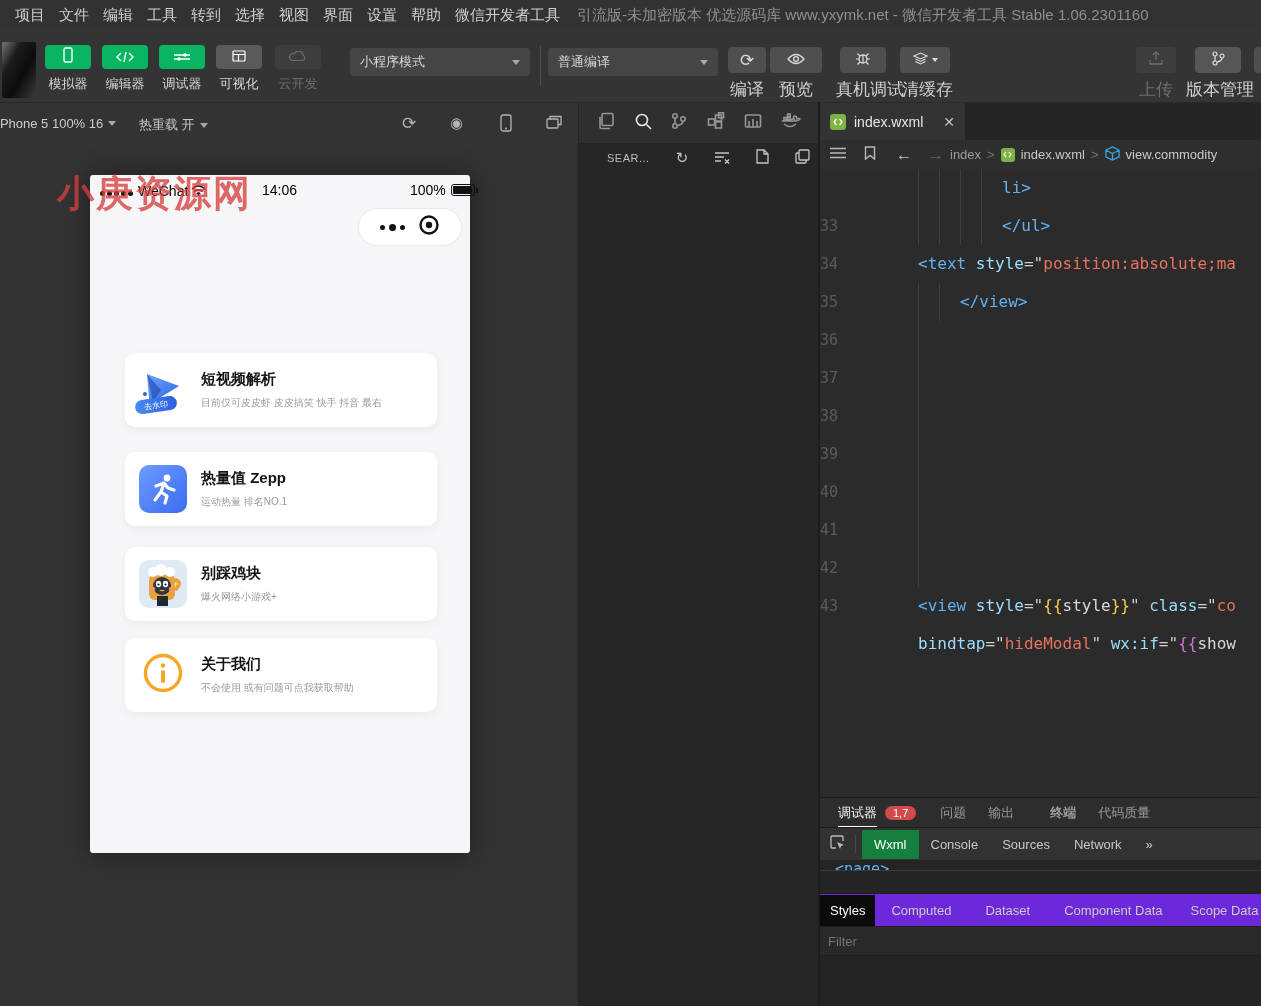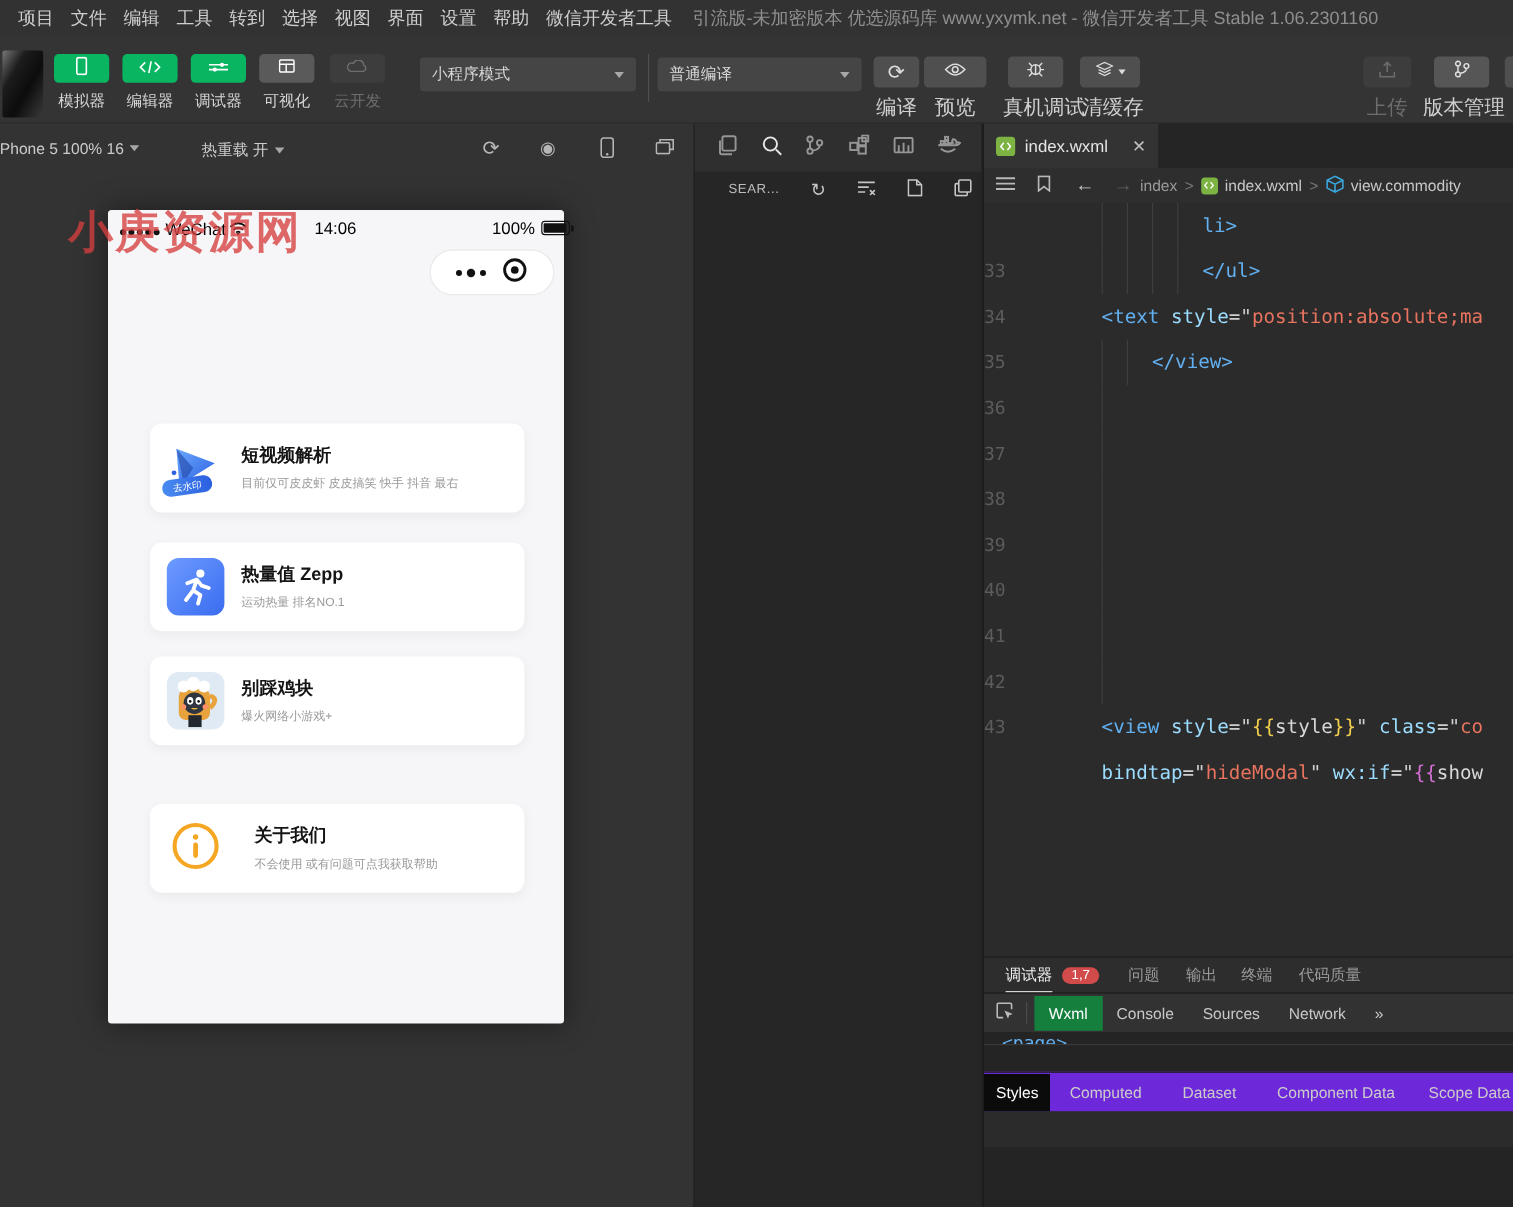--- a/index.html
+++ b/index.html
@@ -233,21 +233,21 @@
     <div class="tool-lbl abs" style="left:1186px;top:48px;width:64px;">版本管理</div>
     <div class="iconbtn abs" style="left:1254px;top:17px;width:14px;"></div>
   </div>
 
   <div id="sim" class="abs">
     <div id="simhdr" class="abs">
       <div class="seg abs" style="left:-3px;top:13px;">
         <span>iPhone 5 100% 16</span>
           <span class="caret"></span>
       </div>
-      <div class="seg abs" style="left:168px;top:13px;">
+      <div class="seg abs" style="left:139px;top:13px;">
         <span>热重载 开</span>
           <span class="caret"></span>
       </div>
       <span class="simicon abs" style="left:402px;top:10px;">⟳</span>
       <span class="simicon abs" style="left:450px;top:11px;font-size:15px;">◉</span>
       <span class="abs" style="left:500px;top:11px;"><svg width="12" height="18" viewBox="0 0 12 18">
             <rect x="1" y="1" width="10" height="16" rx="2" fill="none" stroke="#b5b5b5" stroke-width="1.3"></rect>
             <circle cx="6" cy="14.5" r="1" fill="#b5b5b5"></circle>
           </svg></span>
       <span class="abs" style="left:546px;top:12px;"><svg width="16" height="14" viewBox="0 0 16 14">
@@ -344,21 +344,21 @@
                 <rect x="16" y="34" width="11" height="10" fill="#23282e"></rect>
               </svg>
           </div>
         </div>
         <div class="tx">
           <div class="t">别踩鸡块</div>
           <div class="s">爆火网络小游戏+</div>
         </div>
       </div>
 
-      <div class="card abs" style="top:495px;gap:11px;">
+      <div class="card abs" style="top:463px;">
         <div class="ic" style="display:flex;align-items:center;justify-content:center;">
           <span><svg width="42" height="42" viewBox="0 0 42 42">
                 <circle cx="21" cy="21" r="17.5" fill="none" stroke="#f5a623" stroke-width="3.4"></circle>
                 <circle cx="21" cy="13.5" r="2.2" fill="#f5a623"></circle>
                 <rect x="19" y="18" width="4" height="13" rx="2" fill="#f5a623"></rect>
               </svg></span>
         </div>
         <div class="tx">
           <div class="t">关于我们</div>
           <div class="s">不会使用 或有问题可点我获取帮助</div>
@@ -507,21 +507,21 @@
       <div class="crow"><span class="ln">42</span><span class="code-body"><span class="guide"></span></span></div>
       <div class="crow"><span class="ln">43</span><span class="code-body"><span class="tk-tag">&lt;view</span><span class="tk-pl"> </span><span class="tk-attr">style</span><span class="tk-eq">="</span><span class="tk-by">{{</span><span class="tk-pl">style</span><span class="tk-by">}}</span><span class="tk-eq">"</span><span class="tk-pl"> </span><span class="tk-attr">class</span><span class="tk-eq">="</span><span class="tk-val">co</span></span></div>
       <div class="crow"><span class="ln"></span><span class="code-body"><span class="tk-attr">bindtap</span><span class="tk-eq">="</span><span class="tk-val">hideModal</span><span class="tk-eq">"</span><span class="tk-pl"> </span><span class="tk-attr">wx:if</span><span class="tk-eq">="</span><span class="tk-bp">{{</span><span class="tk-pl">show</span></span></div>
     </div>
 
     <div id="dbgbar" class="abs">
       <span class="active" style="margin-left:18px;">调试器</span>
       <span class="redbadge">1,7</span>
       <span style="margin-left:14px;">问题</span>
       <span style="margin-left:22px;">输出</span>
-      <span style="margin-left:20px;">终端</span>
+      <span style="margin-left:36px;font-weight:bold;">终端</span>
       <span style="margin-left:22px;">代码质量</span>
     </div>
 
     <div id="devtools" class="abs">
       <span style="margin:0 10px;"><svg width="15" height="15" viewBox="0 0 15 15">
             <path d="M13 6 V2 a1 1 0 0 0 -1-1 H2 a1 1 0 0 0 -1 1 v10 a1 1 0 0 0 1 1 h4" fill="none" stroke="#bbb" stroke-width="1.3"></path>
             <path d="M7 7 l7 3 -3 1 -1 3 z" fill="#bbb"></path>
           </svg></span>
       <span style="width:1px;height:18px;background:#4a4a4a;"></span>
       <span class="wtab active" style="margin-left:6px;">Wxml</span>
@@ -537,16 +537,19 @@
     <div id="domgap" class="abs"></div>
 
     <div id="insptabs" class="abs">
       <span class="itab active">Styles</span>
       <span class="itab" style="margin-left:6px;">Computed</span>
       <span class="itab" style="margin-left:14px;">Dataset</span>
       <span class="itab" style="margin-left:14px;">Component Data</span>
       <span class="itab" style="margin-left:8px;">Scope Data</span>
     </div>
 
+    <div id="filterrow" class="abs">
+      <input placeholder="Filter" style="">
+    </div>
     <div id="bottomvoid" class="abs"></div>
   </div>
 
 </div>
 
 </body></html>

